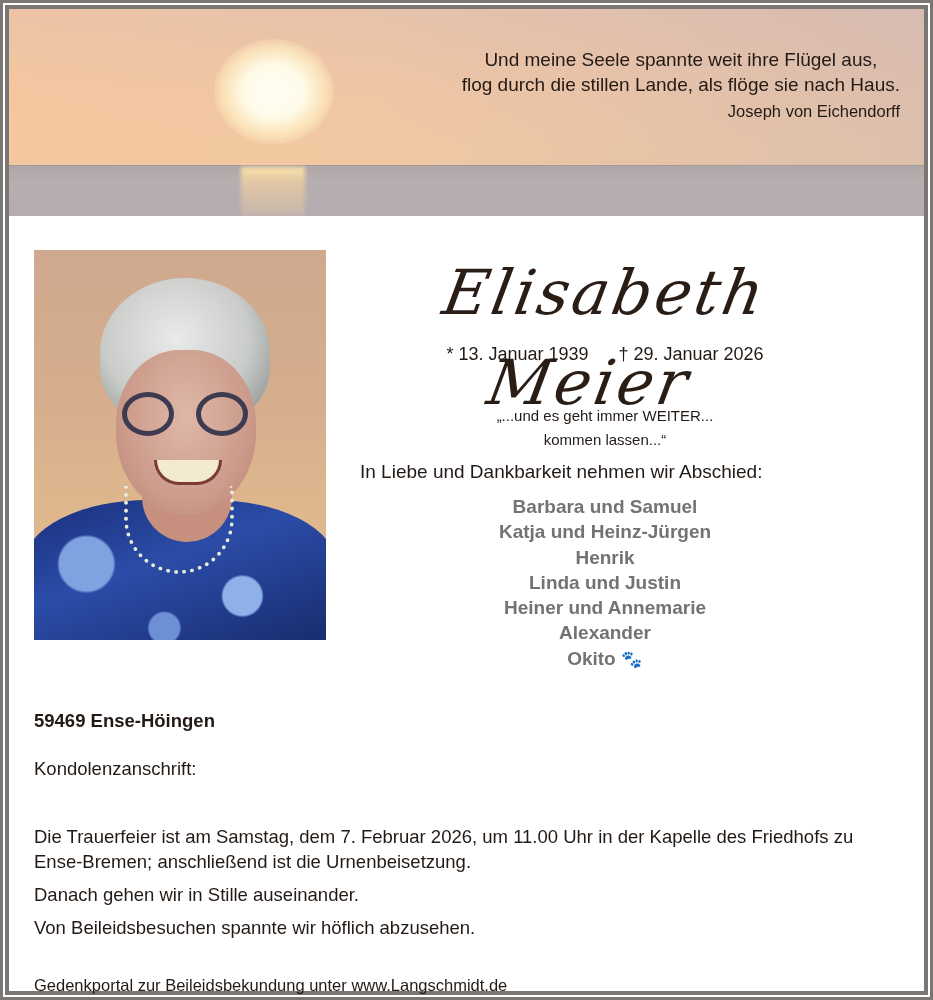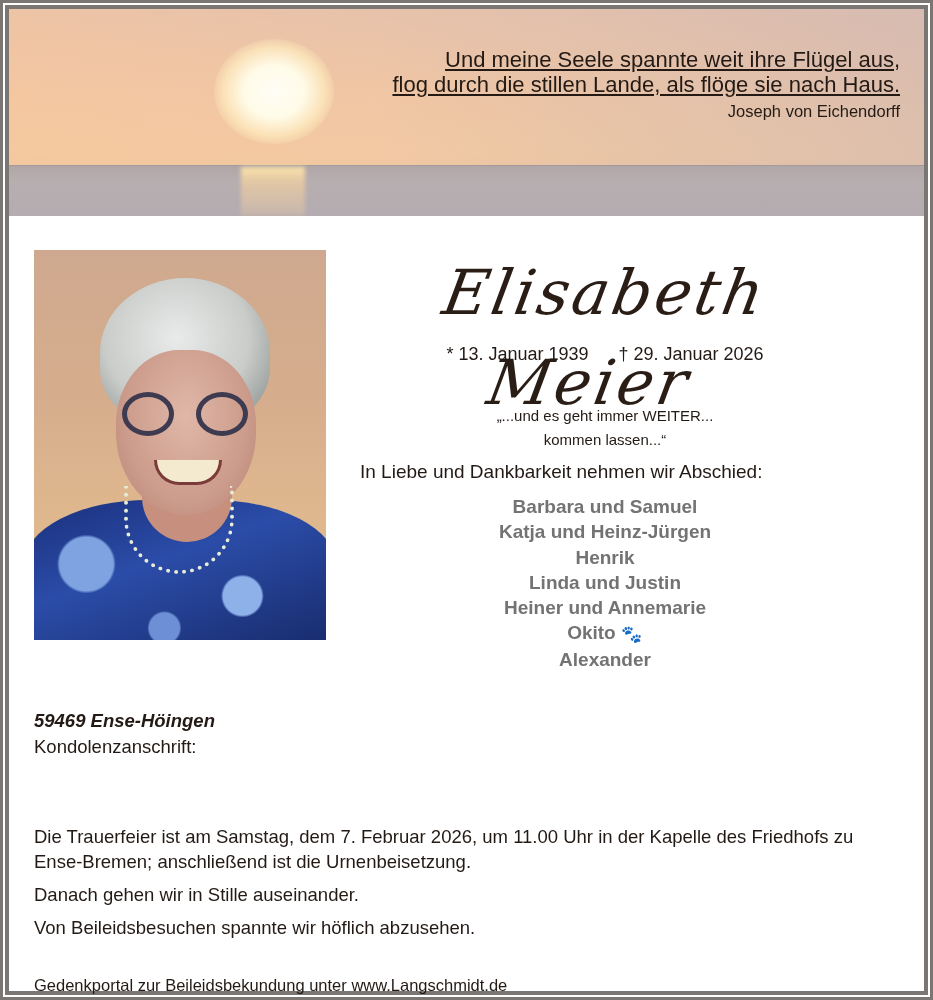--- a/index.html
+++ b/index.html
@@ -17,21 +17,21 @@
          background:linear-gradient(90deg, rgba(255,200,150,0.25) 0%, rgba(200,180,180,0.0) 40%, rgba(195,180,185,0.45) 100%); }
   .sun { position:absolute; left:205px; top:30px; width:120px; height:105px; border-radius:50%;
          background:radial-gradient(ellipse at center, #fffef6 0%, #fffbe8 35%, rgba(255,236,190,0.7) 60%, rgba(255,220,170,0) 75%); }
   .sea { position:absolute; left:0; top:157px; width:100%; height:50px;
          background:linear-gradient(180deg,#b0a6a8 0%,#b7aeb0 30%,#b4acb0 100%); }
   .horizon { position:absolute; left:0; top:156px; width:100%; height:2px; background:#a39a9c; }
   .reflection { position:absolute; left:232px; top:158px; width:64px; height:49px;
          background:linear-gradient(180deg, rgba(255,230,170,0.95) 0%, rgba(245,210,160,0.7) 30%, rgba(230,200,170,0.35) 100%);
          filter:blur(2px); }
   .poem { position:absolute; right:24px; top:38px; text-align:right; color:#231a15; }
-  .poem .line { font-size:22px; line-height:25px; text-align:right;text-decoration:underline; }
+  .poem .line { font-size:19px; line-height:25px; text-align:center; }
   .poem .author { font-size:16.5px; margin-top:5px; text-align:right; }
 
   .photo { position:absolute; left:34px; top:250px; width:292px; height:390px; overflow:hidden;
          background:linear-gradient(180deg,#cfa98f 0%,#d6ae8d 40%,#e0b88e 70%,#d5b69a 100%); }
   .photo .hair { position:absolute; left:66px; top:28px; width:170px; height:150px; border-radius:50% 50% 40% 40%;
          background:radial-gradient(ellipse at 45% 40%, #e9ebea 0%, #c9ccc9 55%, #9ea3a1 80%); }
   .photo .face { position:absolute; left:82px; top:100px; width:140px; height:165px; border-radius:45% 45% 50% 50%;
          background:radial-gradient(ellipse at 50% 40%, #e0b8a8 0%, #cc9c8c 60%, #b88272 100%); }
   .photo .glasses-l, .photo .glasses-r { position:absolute; top:142px; width:52px; height:44px; border-radius:50%;
          border:5px solid #3e3a50; box-sizing:border-box; }
@@ -55,21 +55,21 @@
   .dates { position:absolute; left:360px; top:344px; width:490px; text-align:center; font-size:18px; color:#231a15; }
   .dates span { display:inline-block; }
   .dates .gap { width:30px; }
   .motto { position:absolute; left:360px; top:404px; width:490px; text-align:center; font-size:15px; line-height:24px; }
   .farewell { position:absolute; left:360px; top:461px; width:490px; font-size:19px; }
   .family { position:absolute; left:460px; top:494px; width:290px; text-align:center; font-size:19px; font-weight:bold;
          line-height:25.3px; color:#737373; }
   .paw { display:inline-block; margin-left:6px; font-size:17px; vertical-align:middle; }
 
   .address { position:absolute; left:34px; top:708px; font-size:18.5px; line-height:25px; color:#231a15; }
-  .address .place { font-weight:bold; margin-bottom:1px;font-style:italic; }
+  .address .place { font-weight:bold; margin-bottom:23px; }
   .info { position:absolute; left:34px; top:824px; width:866px; font-size:18.5px; line-height:25px; color:#231a15; }
   .info p { margin:0 0 8px 0; }
   .info .portal { font-size:16.5px;margin-top:33px; }
 </style>
 </head>
 <body>
 
 <div class="frame-outer"></div>
 <div class="frame-gap"></div>
 <div class="frame-inner"></div>
@@ -110,24 +110,24 @@
 </div>
 
 <div class="farewell">In Liebe und Dankbarkeit nehmen wir Abschied:</div>
 
 <div class="family">
   <div>Barbara und Samuel</div>
   <div>Katja und Heinz-Jürgen</div>
   <div>Henrik</div>
   <div>Linda und Justin</div>
   <div>Heiner und Annemarie</div>
+  <div>Alexander</div>
   <div>
     <span>Okito</span><span class="paw">🐾</span>
   </div>
-  <div>Alexander</div>
 </div>
 
 <div class="address">
   <div class="place">59469 Ense-Höingen</div>
   <div>Kondolenzanschrift:</div>
 </div>
 
 <div class="info">
   <p>Die Trauerfeier ist am Samstag, dem 7. Februar 2026, um 11.00 Uhr in der Kapelle des Friedhofs zu Ense-Bremen; anschließend ist die Urnenbeisetzung.</p>
   <p>Danach gehen wir in Stille auseinander.</p>

